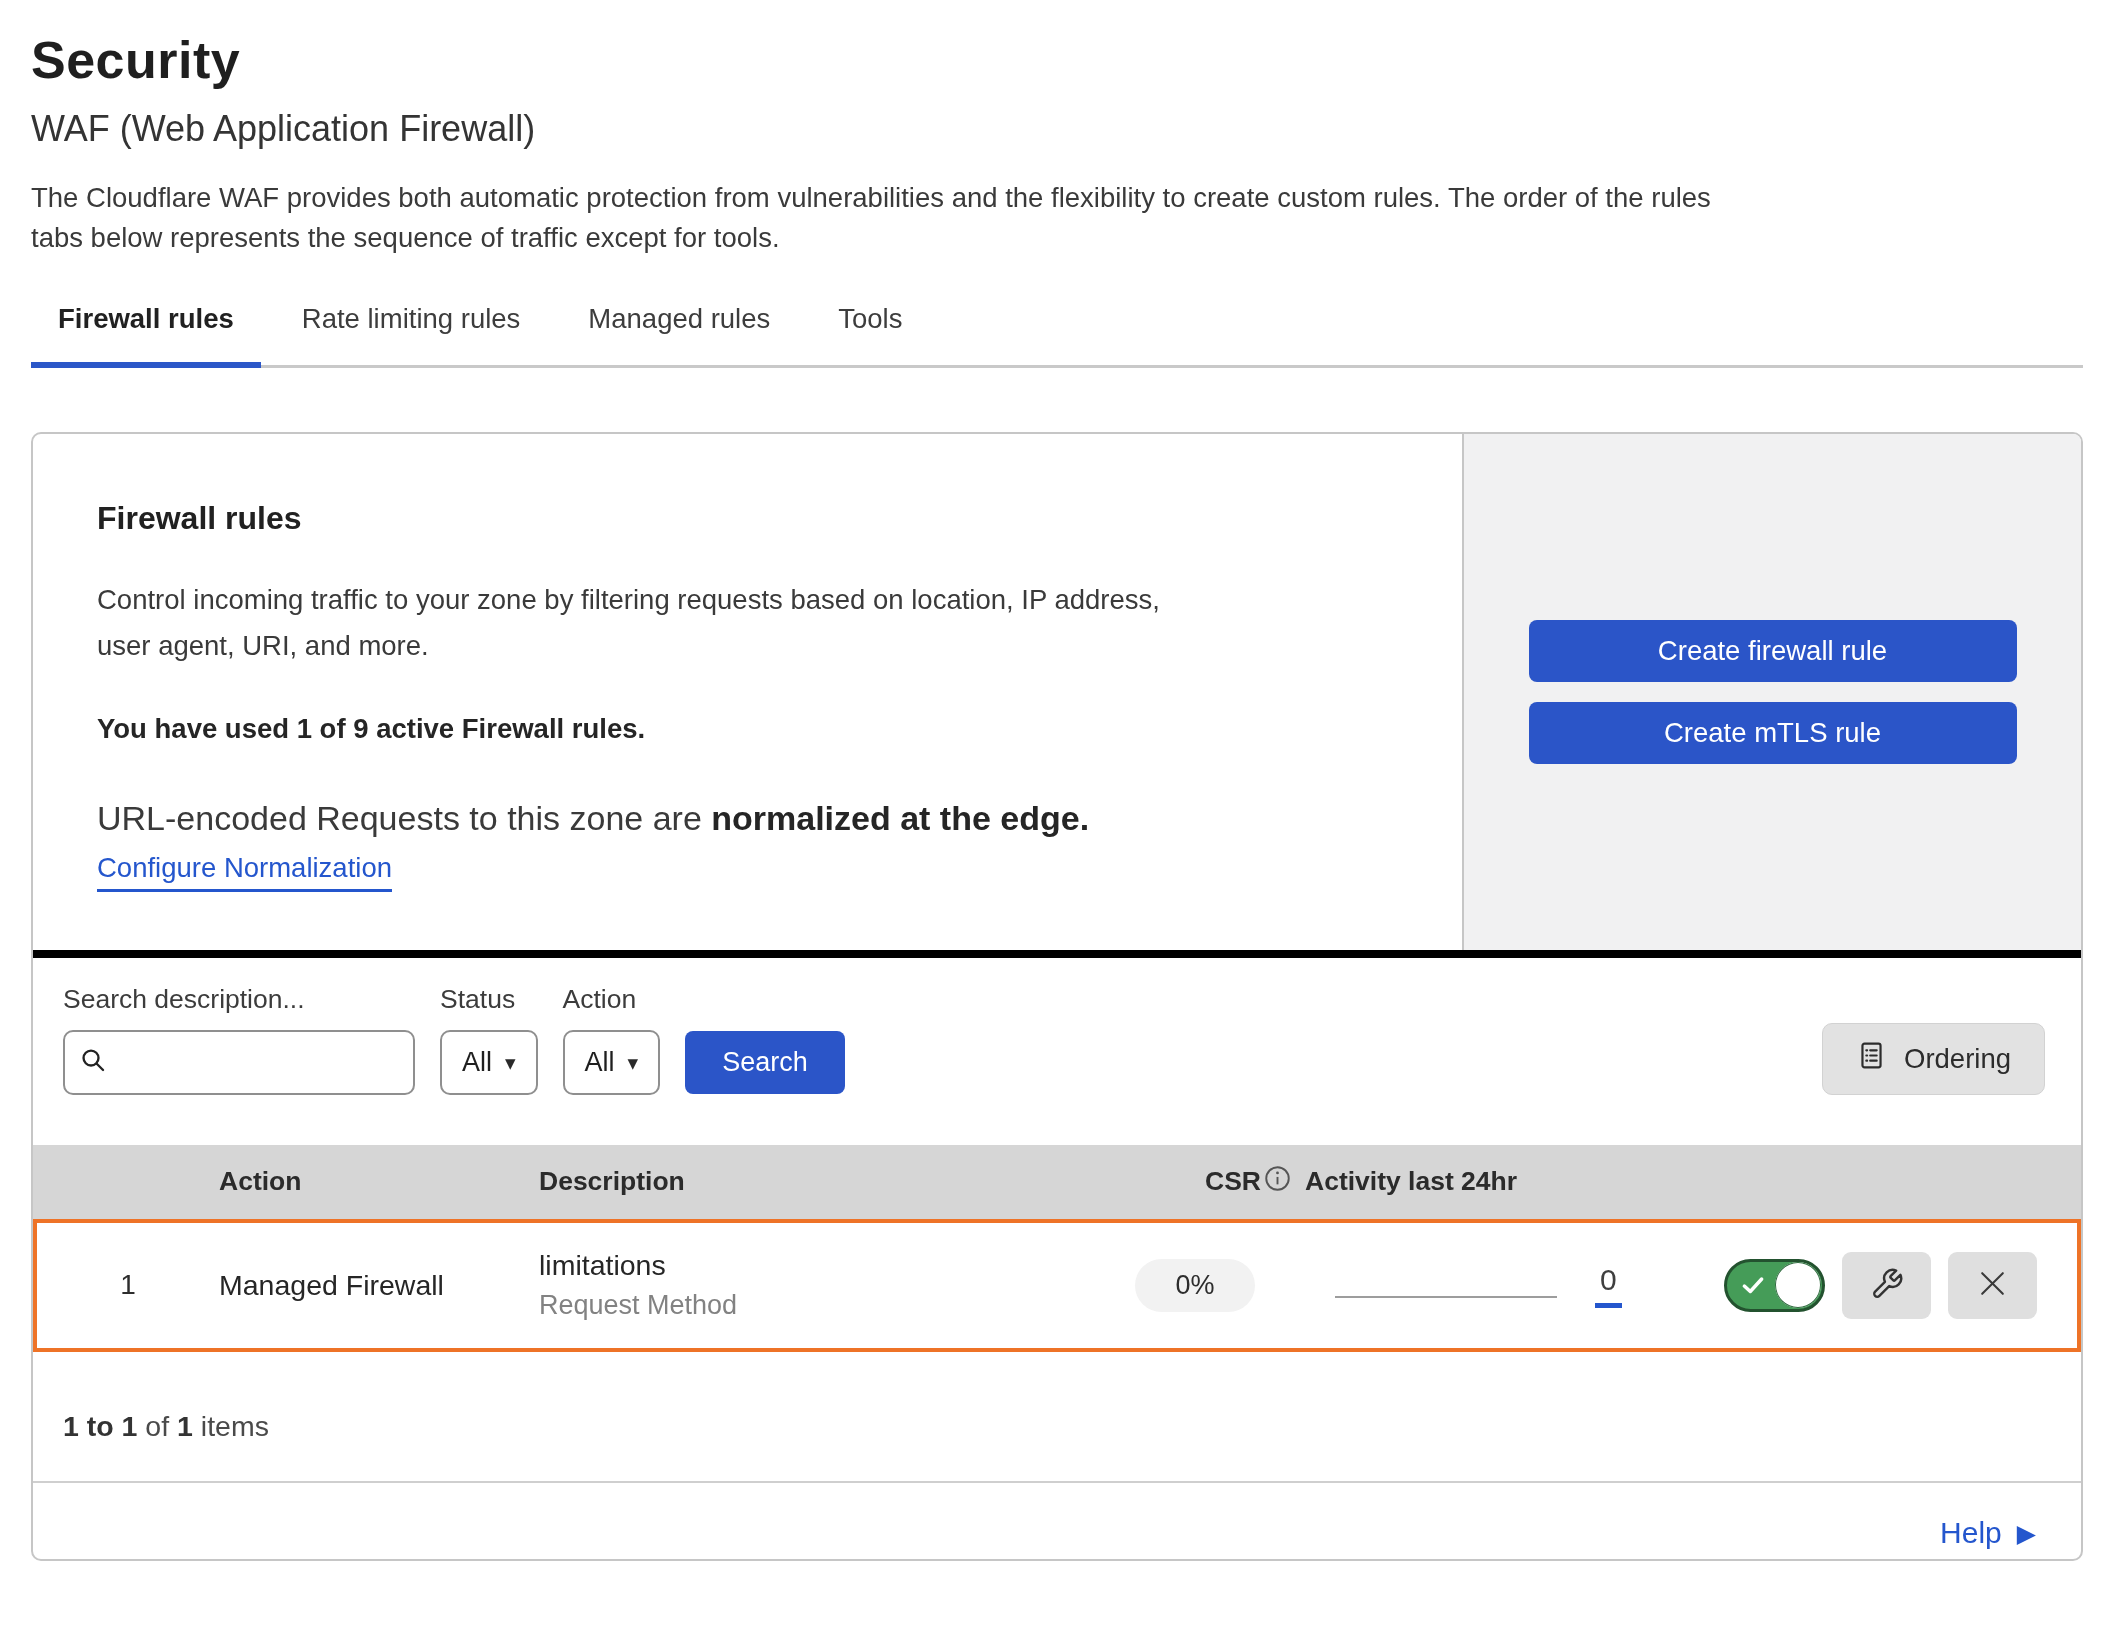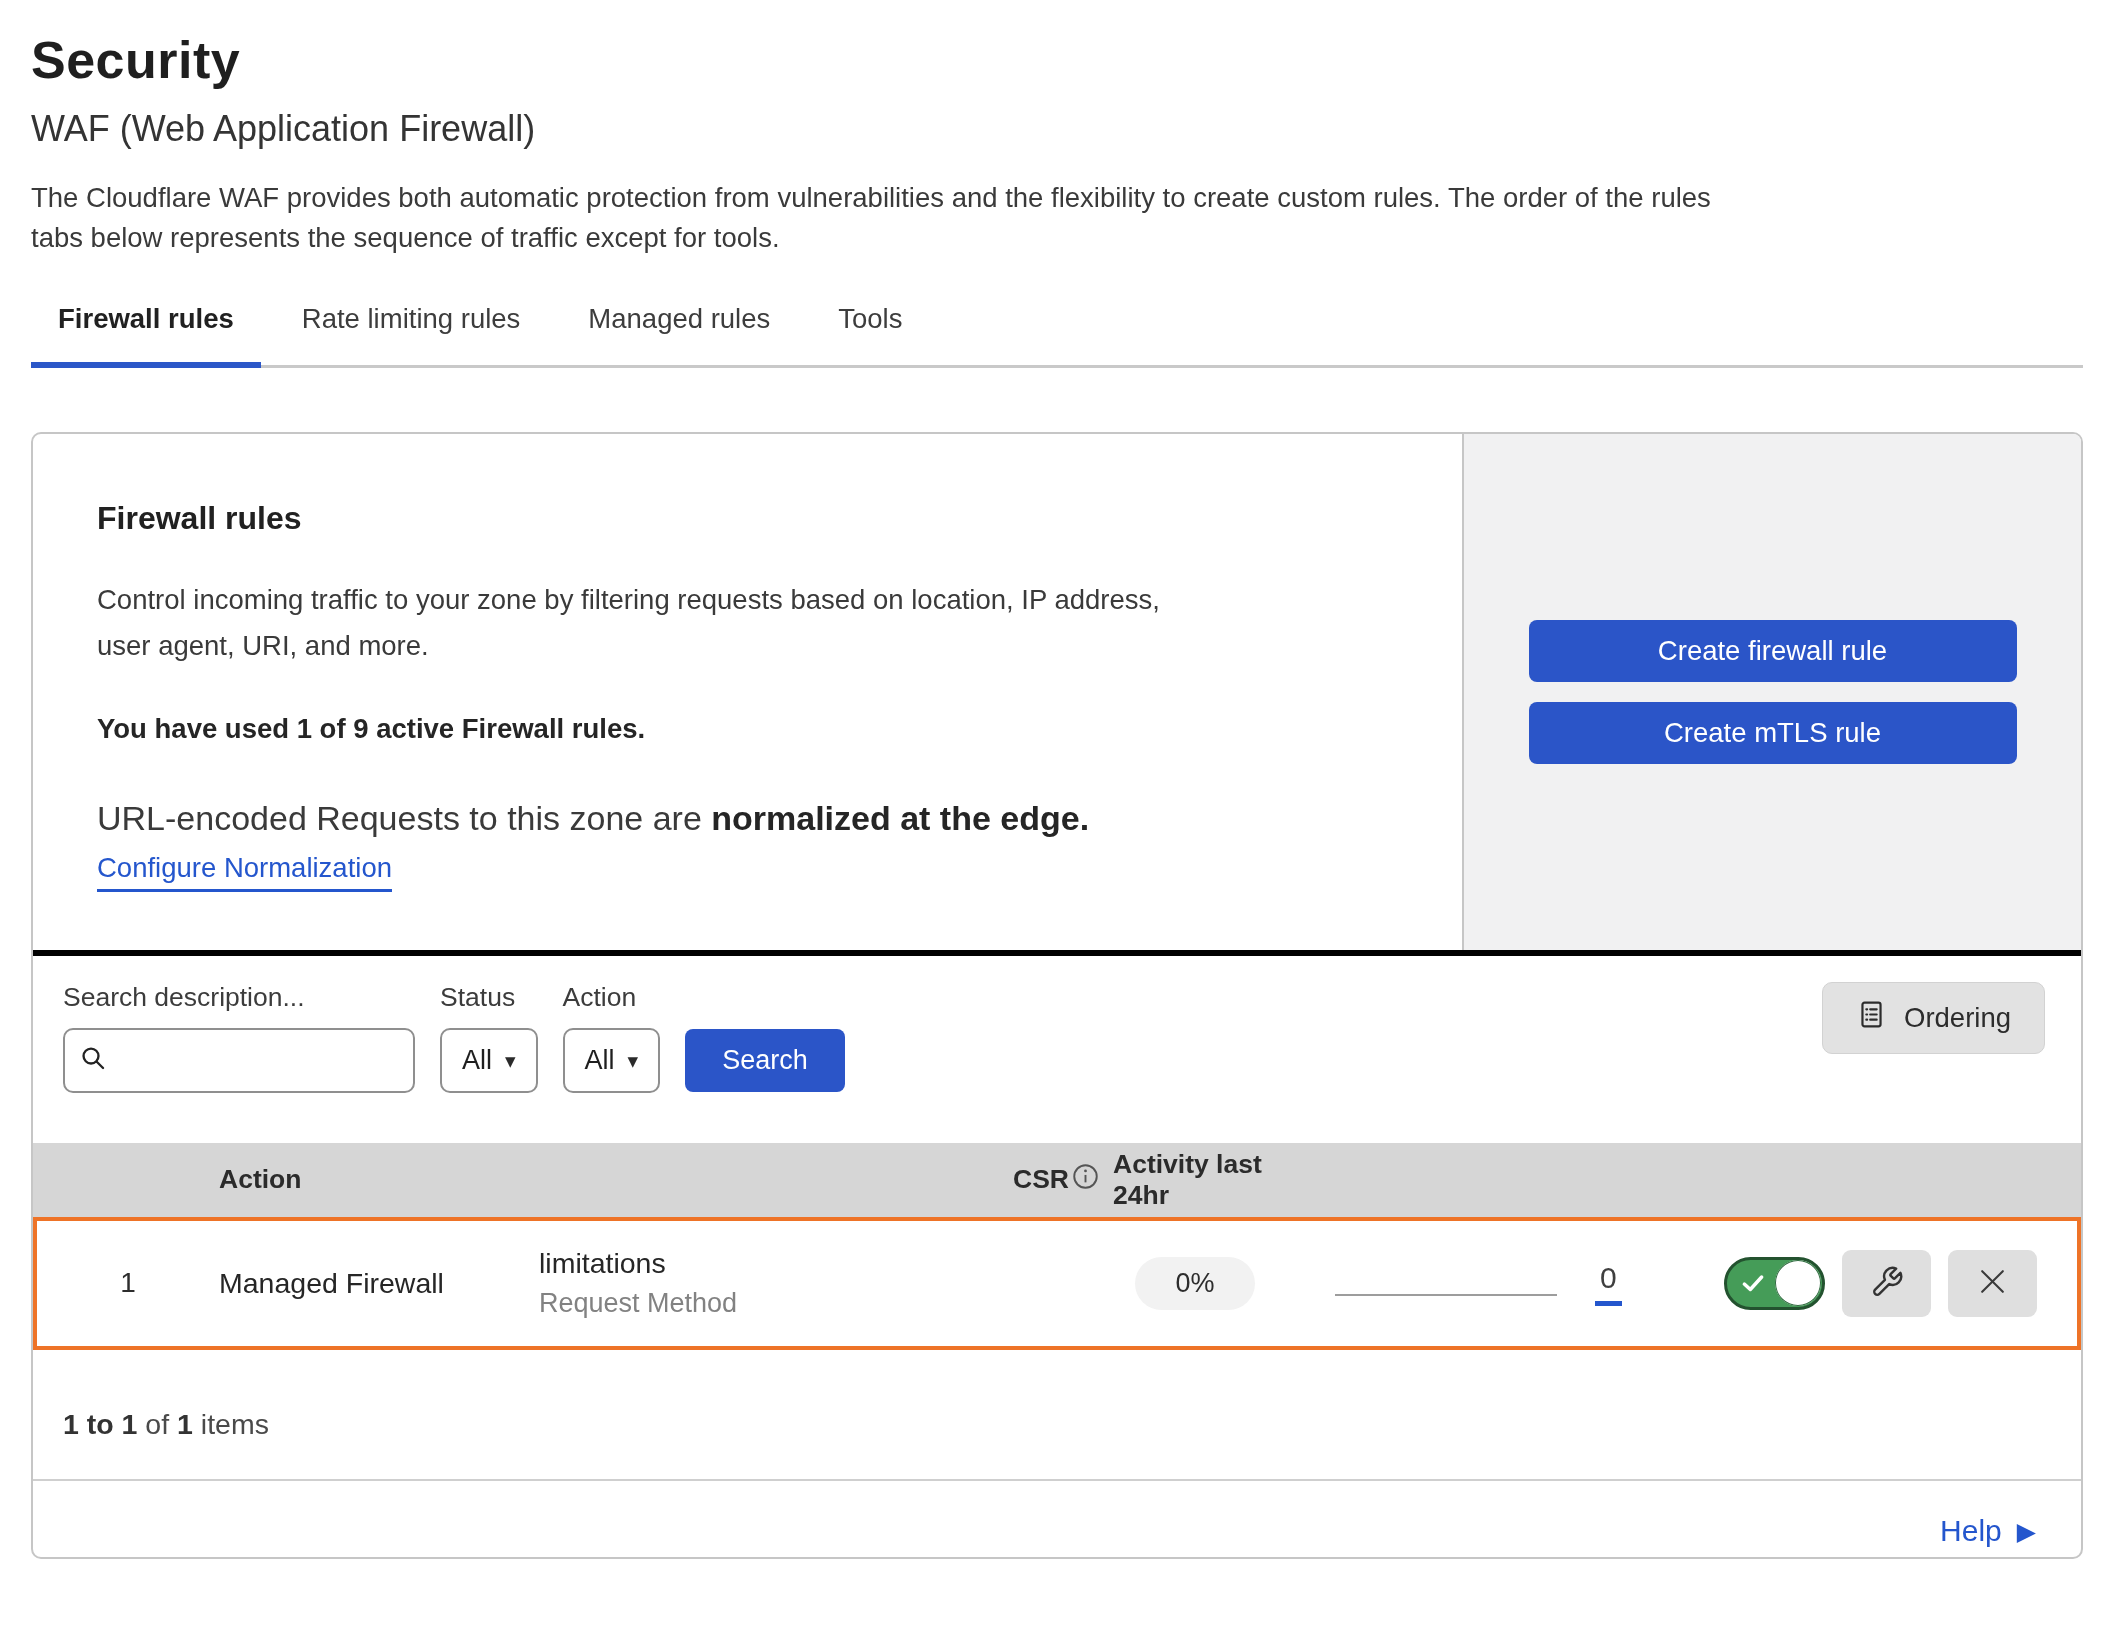--- a/index.html
+++ b/index.html
@@ -39,22 +39,22 @@
   .panel-norm .bold { font-weight:700; color:#252525; }
   .link { color:#2456cd; cursor:pointer; text-decoration:none; }
   .config-link { display:inline-block; font-size:27.5px; border-bottom:3px solid #2456cd; padding-bottom:5px; }
 
   .btn-primary {
     width:488px; height:62px; background:#2b55c8; color:#ffffff; border:none; border-radius:8px;
     font-family:"Liberation Sans", sans-serif; font-size:27.5px; cursor:pointer;
   }
 
   
-  .filter-bar { border-top:6px solid #000000; padding:26px 36px 50px 30px;
-      display:flex; justify-content:space-between; }
+  .filter-bar { border-top:8px solid #000000; padding:26px 36px 50px 30px;
+      display:flex; align-items:flex-end; justify-content:space-between; }
   .filter-left { display:flex; align-items:flex-end; gap:25px; }
   .field { display:flex; flex-direction:column; gap:15px; }
   .field-label { font-size:26.5px; color:#3c3c3c; }
   .search-box { width:352px; height:65px; border:2.5px solid #8f8f8f; border-radius:10px;
       display:flex; align-items:center; padding:0 14px; background:#fff; }
   .search-box input { border:none; outline:none; flex:1; font-size:26px; margin-left:10px;
       font-family:"Liberation Sans", sans-serif; background:transparent; }
   .select { height:65px; border:2.5px solid #8f8f8f; border-radius:10px; background:#fff;
       display:flex; align-items:center; gap:13px; padding:0 20px; font-size:27px; color:#1f1f1f; cursor:pointer; }
   .caret { font-size:21px; color:#2a2a2a; transform:translateY(1px); }
@@ -176,20 +176,21 @@
             <line x1="8" y1="16" x2="8.6" y2="16"></line>
           </svg>
         </span>
         <span>Ordering</span>
       </button>
     </div>
 
     <div class="thead">
       <div></div>
       <div>Action</div>
+      <div>Description</div>
       <div class="th-csr">
         <span>CSR</span>
         <span>
           <svg width="27" height="27" viewBox="0 0 24 24" fill="none" stroke="#555" stroke-width="1.7">
             <circle cx="12" cy="12" r="10"></circle>
             <line x1="12" y1="10.6" x2="12" y2="17.2"></line>
             <circle cx="12" cy="7" r="1.25" fill="#555" stroke="none"></circle>
           </svg>
         </span>
       </div>

